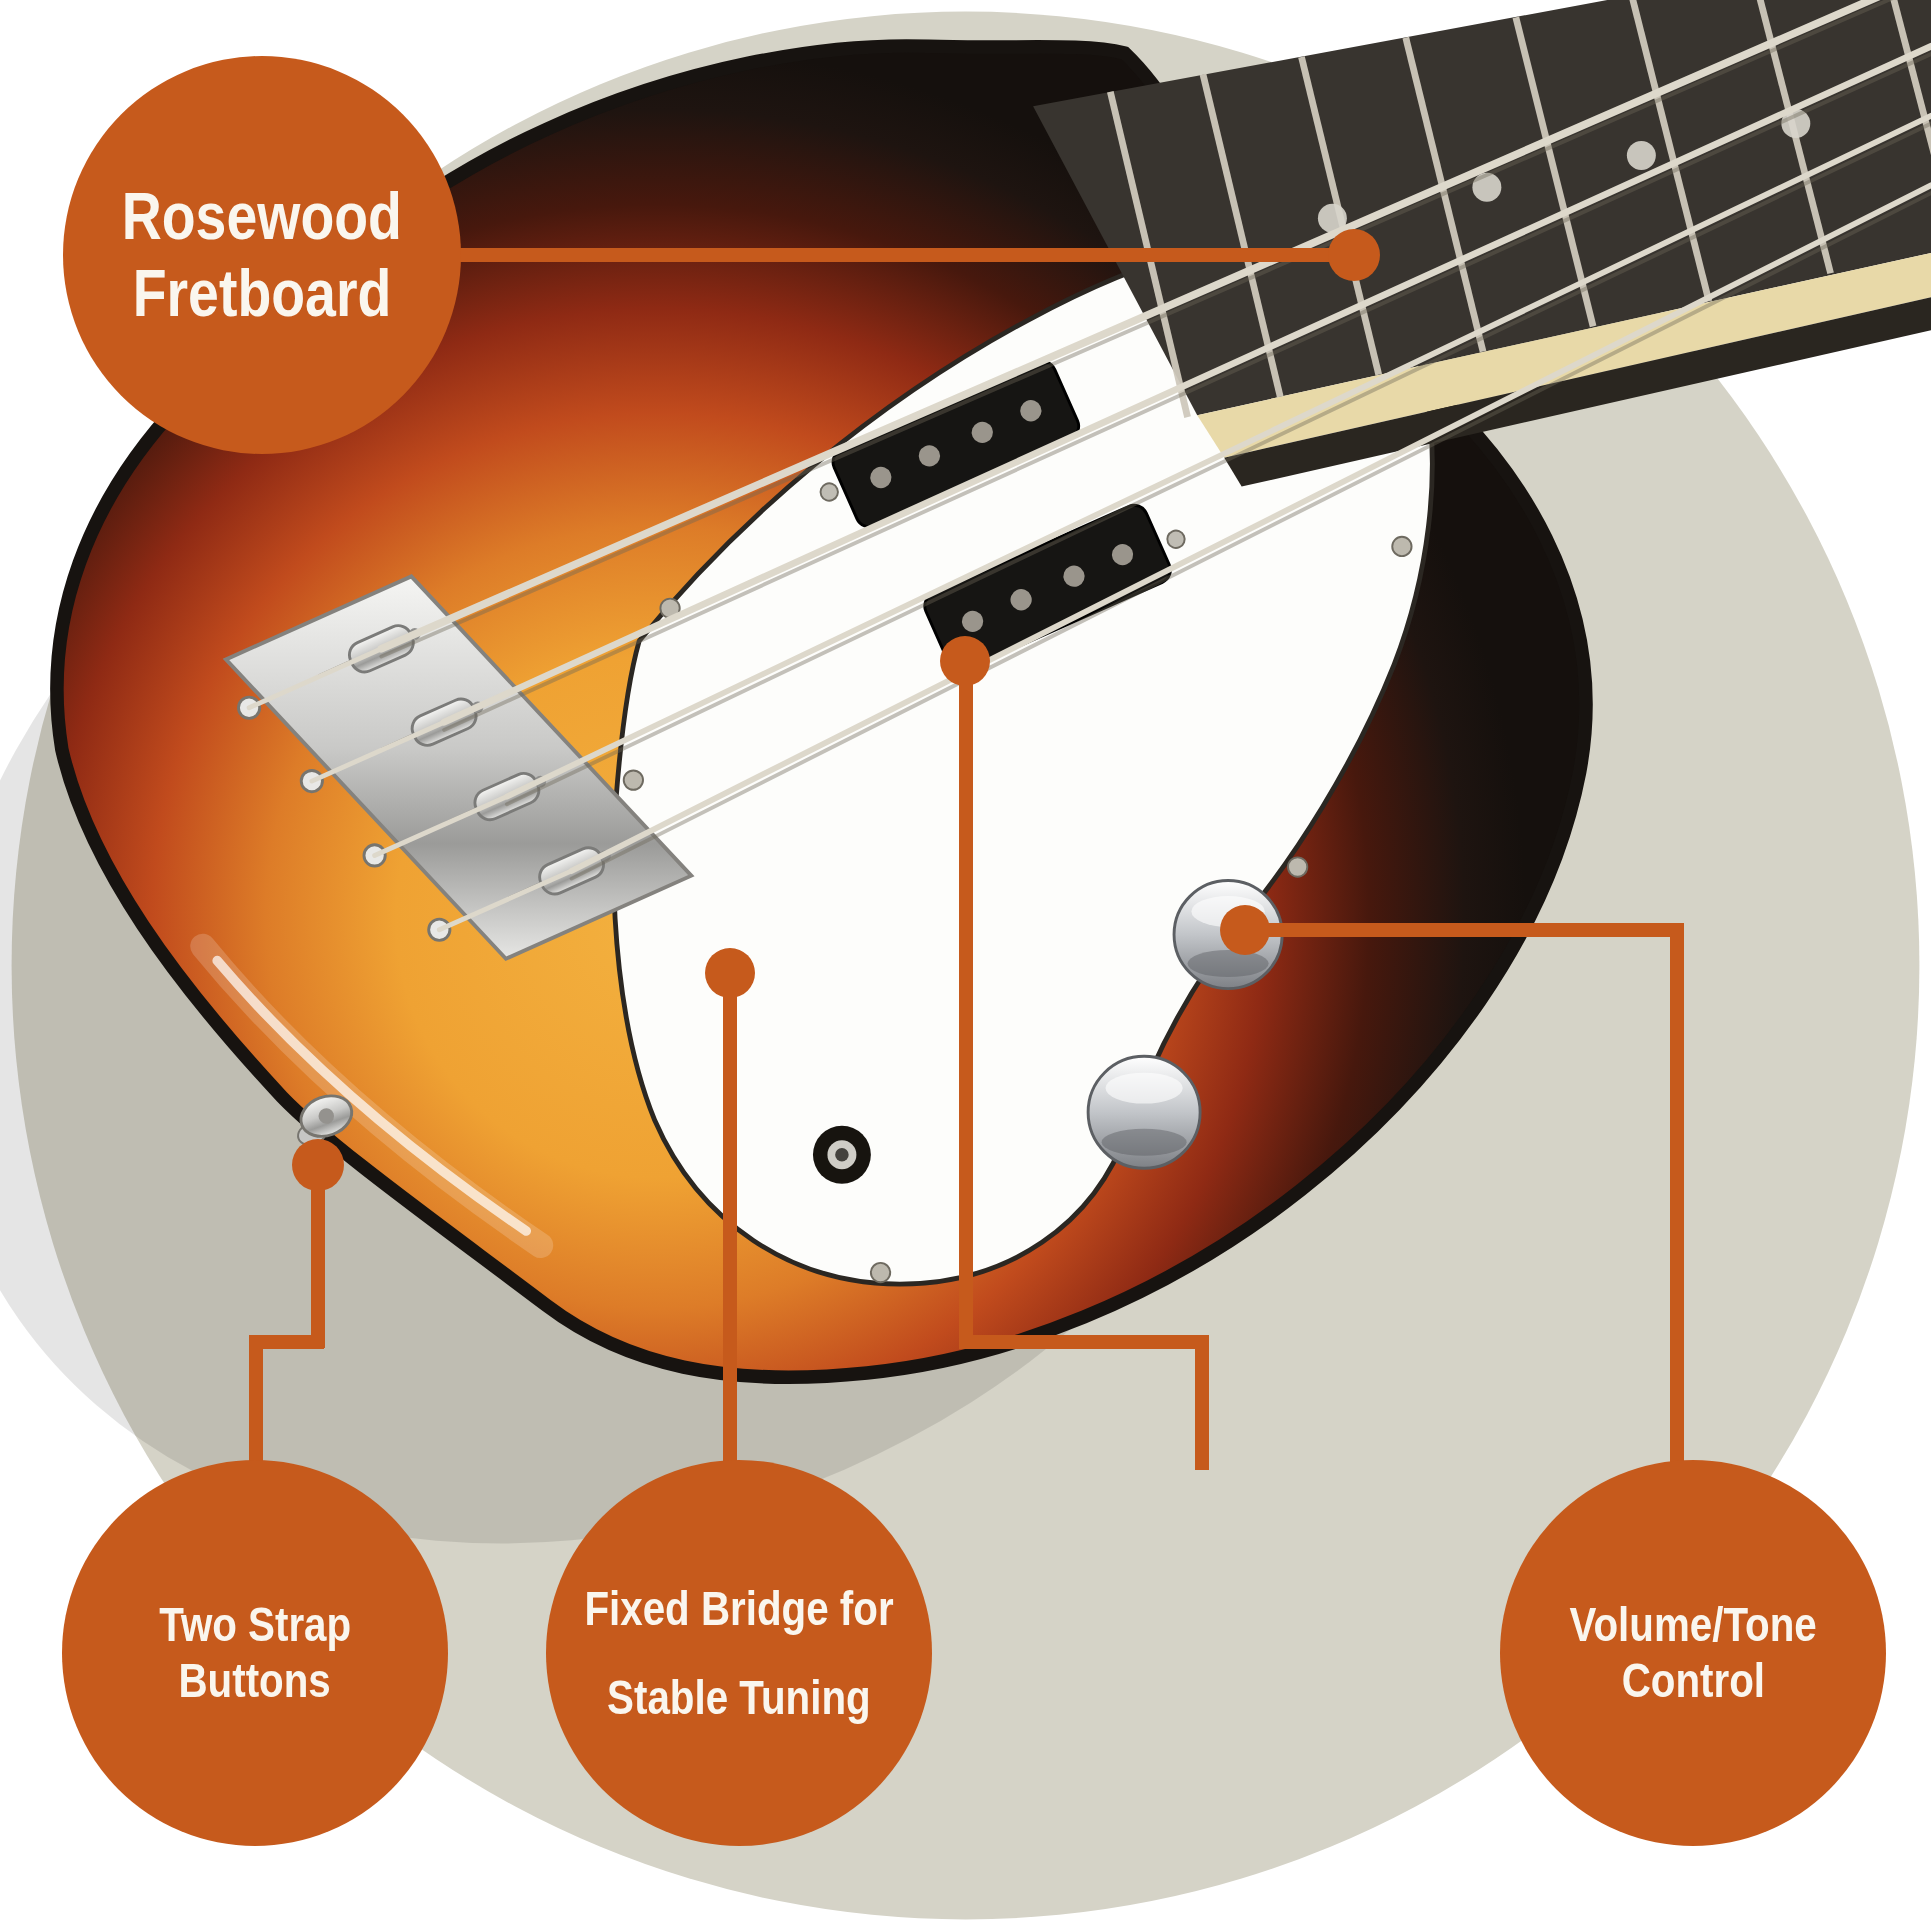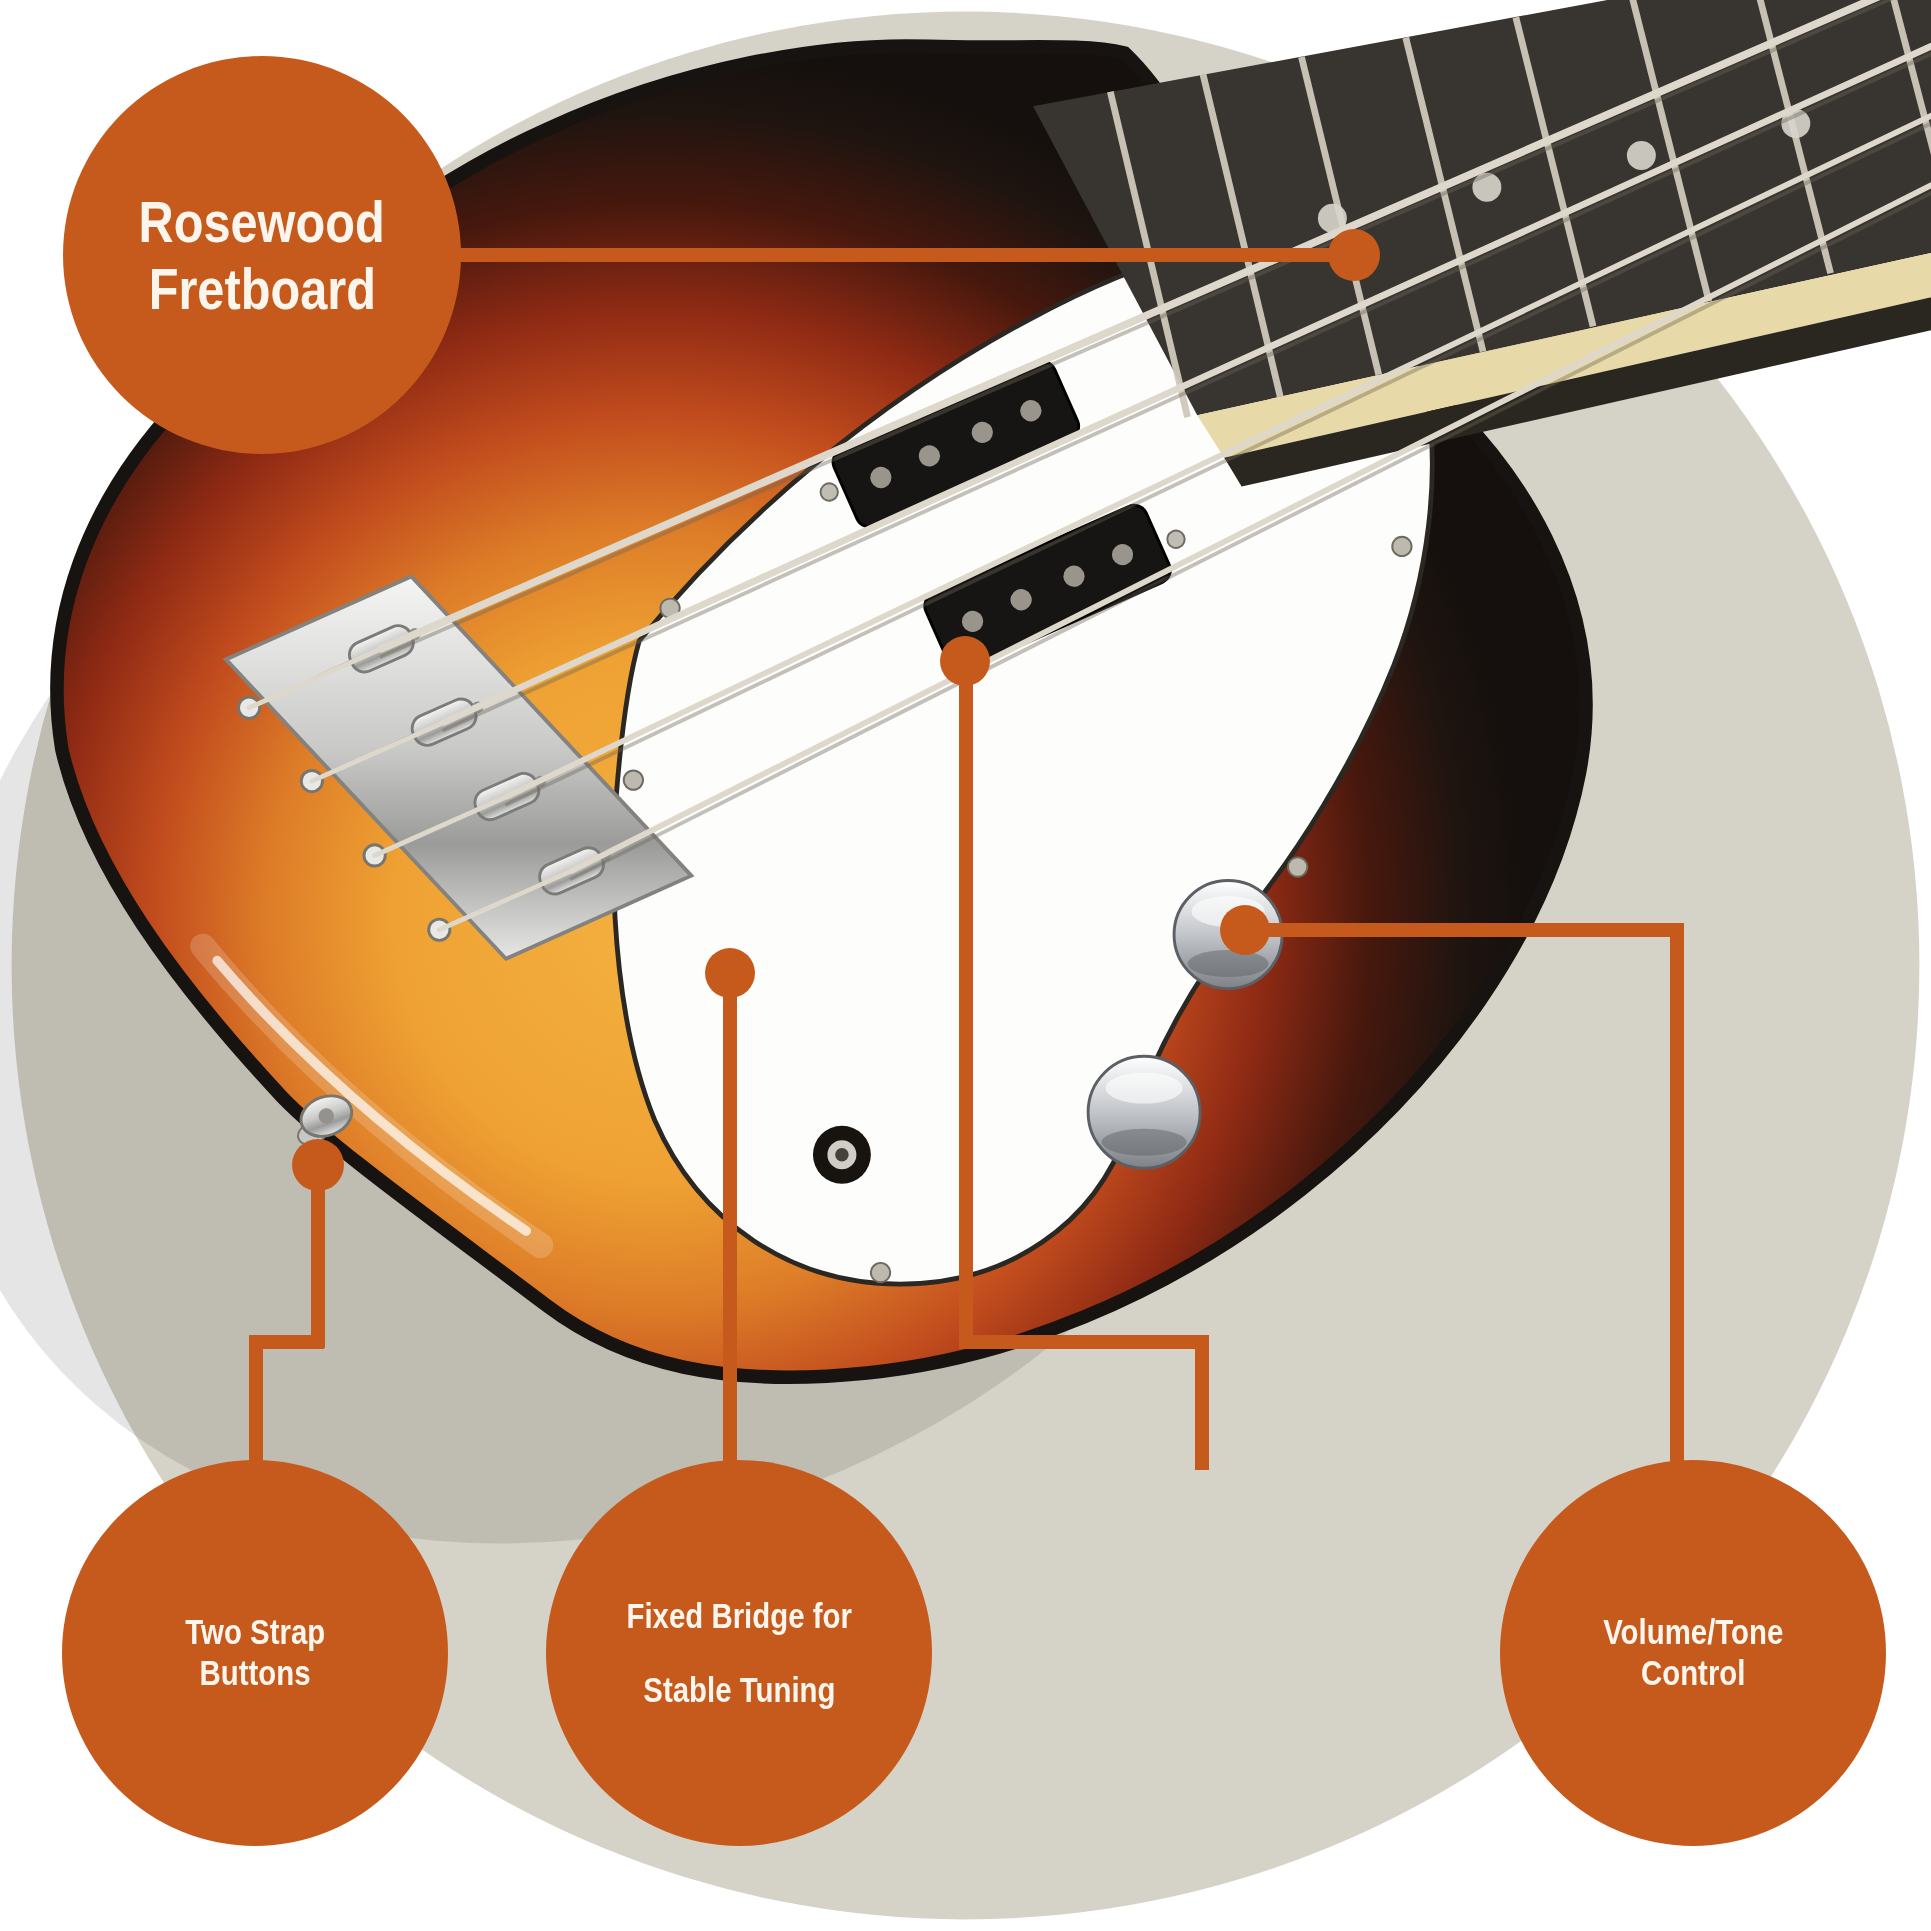--- a/index.html
+++ b/index.html
@@ -11,22 +11,22 @@
   #scene{position:absolute;left:0;top:0;width:1931px;height:1931px;}
   .seg{position:absolute;background:var(--accent,#C65A1C);}
   .dot{position:absolute;border-radius:50%;background:var(--accent,#C65A1C);}
   .callout{
     position:absolute;border-radius:50%;background:var(--accent,#C65A1C);
     color:var(--label,#FAF6EE);
     display:flex;flex-direction:column;align-items:center;justify-content:center;
     text-align:center;font-weight:bold;line-height:1.16;
   }
   .callout .ln{transform:scaleX(.84);white-space:nowrap;display:block;}
-  .fs-top{font-size:58px;}
-  .fs-bottom{font-size:35px;}
+  .fs-top{font-size:66px;}
+  .fs-bottom{font-size:48px;}
 </style>
 </head>
 <body>
 
 <div id="stage">
 
   <svg id="scene" viewBox="0 0 2000 2000">
     <defs>
       <radialGradient id="burst" gradientUnits="userSpaceOnUse" cx="680" cy="950" r="900">
         <stop offset="0" stop-color="#F3B13F"></stop>

